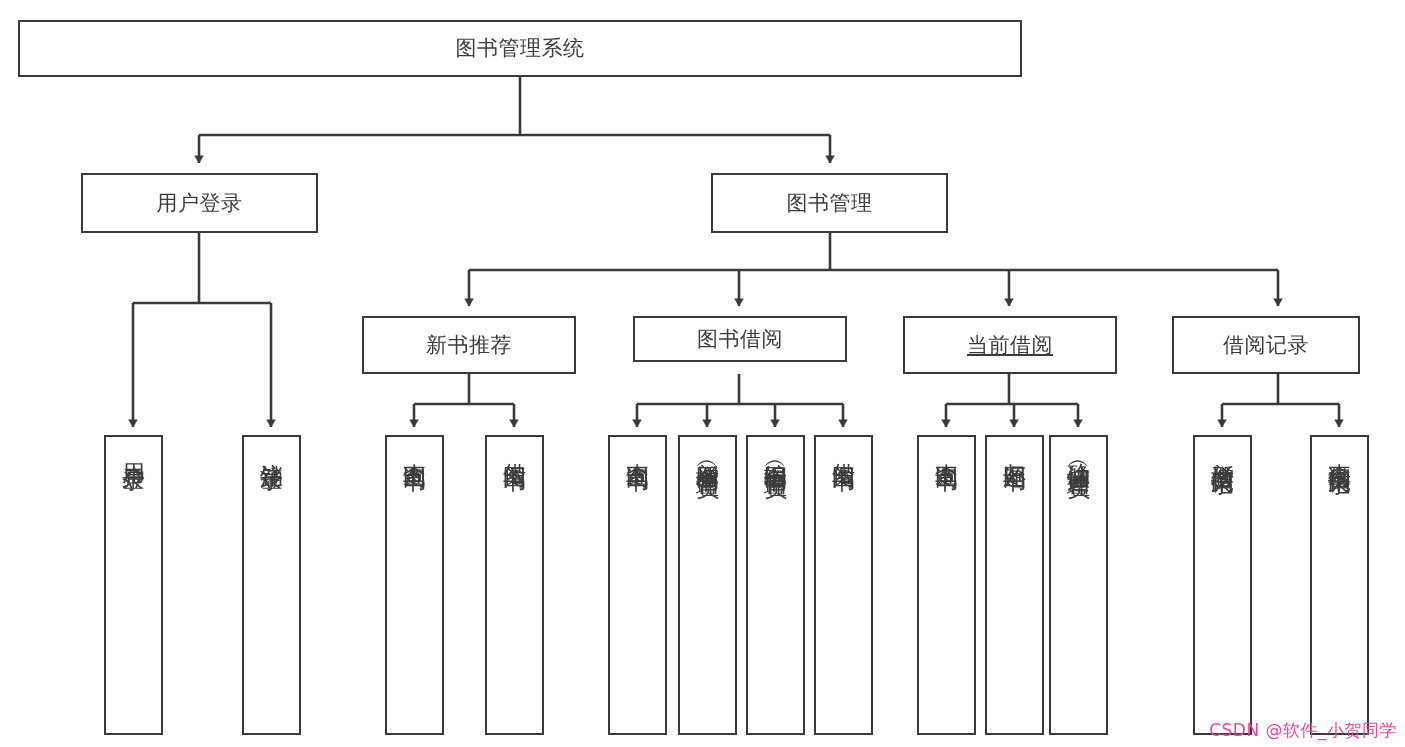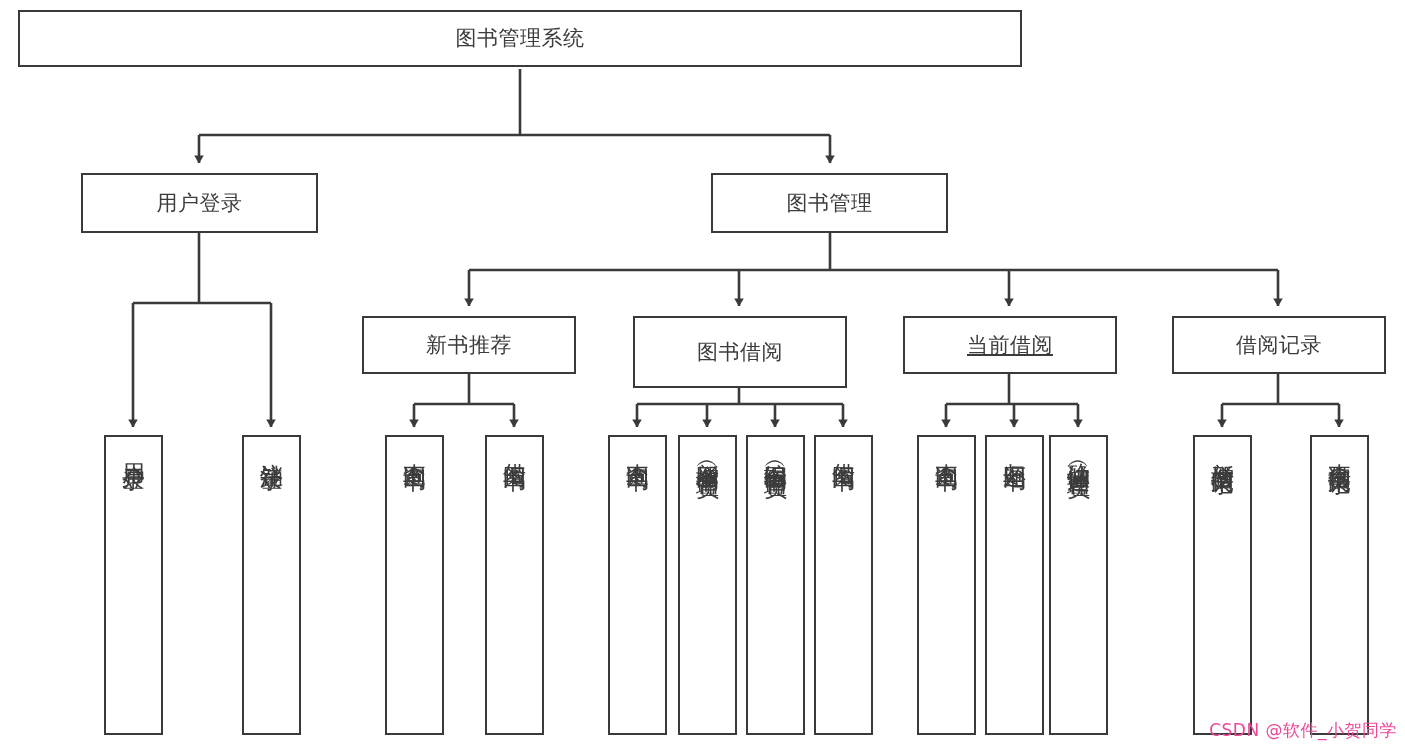--- a/index.html
+++ b/index.html
@@ -118,45 +118,45 @@
       <path d="M1014,404 L1014,427" marker-end="url(#arrow)"></path>
       <path d="M1078,404 L1078,427" marker-end="url(#arrow)"></path>
 
       <path d="M1278,374 L1278,404"></path>
       <path d="M1222,404 L1339,404"></path>
       <path d="M1222,404 L1222,427" marker-end="url(#arrow)"></path>
       <path d="M1339,404 L1339,427" marker-end="url(#arrow)"></path>
     </g>
   </svg>
 
-  <div class="node h" style="left:18px; top:10px; width:1004px; height:57px;">
+  <div class="node h" style="left:18px; top:20px; width:1004px; height:57px;">
     <span class="label">图书管理系统</span>
   </div>
 
   <div class="node h" style="left:81px; top:173px; width:237px; height:60px;">
     <span class="label">用户登录</span>
   </div>
 
   <div class="node h" style="left:711px; top:173px; width:237px; height:60px;">
     <span class="label">图书管理</span>
   </div>
 
   <div class="node h" style="left:362px; top:316px; width:214px; height:58px;">
     <span class="label">新书推荐</span>
   </div>
 
-  <div class="node h" style="left:633px; top:316px; width:214px; height:72px;">
+  <div class="node h" style="left:633px; top:316px; width:214px; height:46px;">
     <span class="label">图书借阅</span>
   </div>
 
   <div class="node h" style="left:903px; top:316px; width:214px; height:58px;text-decoration:underline;">
     <span class="label">当前借阅</span>
   </div>
 
-  <div class="node h" style="left:1172px; top:316px; width:214px; height:58px;">
+  <div class="node h" style="left:1172px; top:316px; width:188px; height:58px;">
     <span class="label">借阅记录</span>
   </div>
 
   <div class="node v" style="left:104px; top:435px; width:59px; height:300px;">
     <span class="label">用户登录</span>
   </div>
 
   <div class="node v" style="left:242px; top:435px; width:59px; height:300px;">
     <span class="label">注销登录</span>
   </div>

